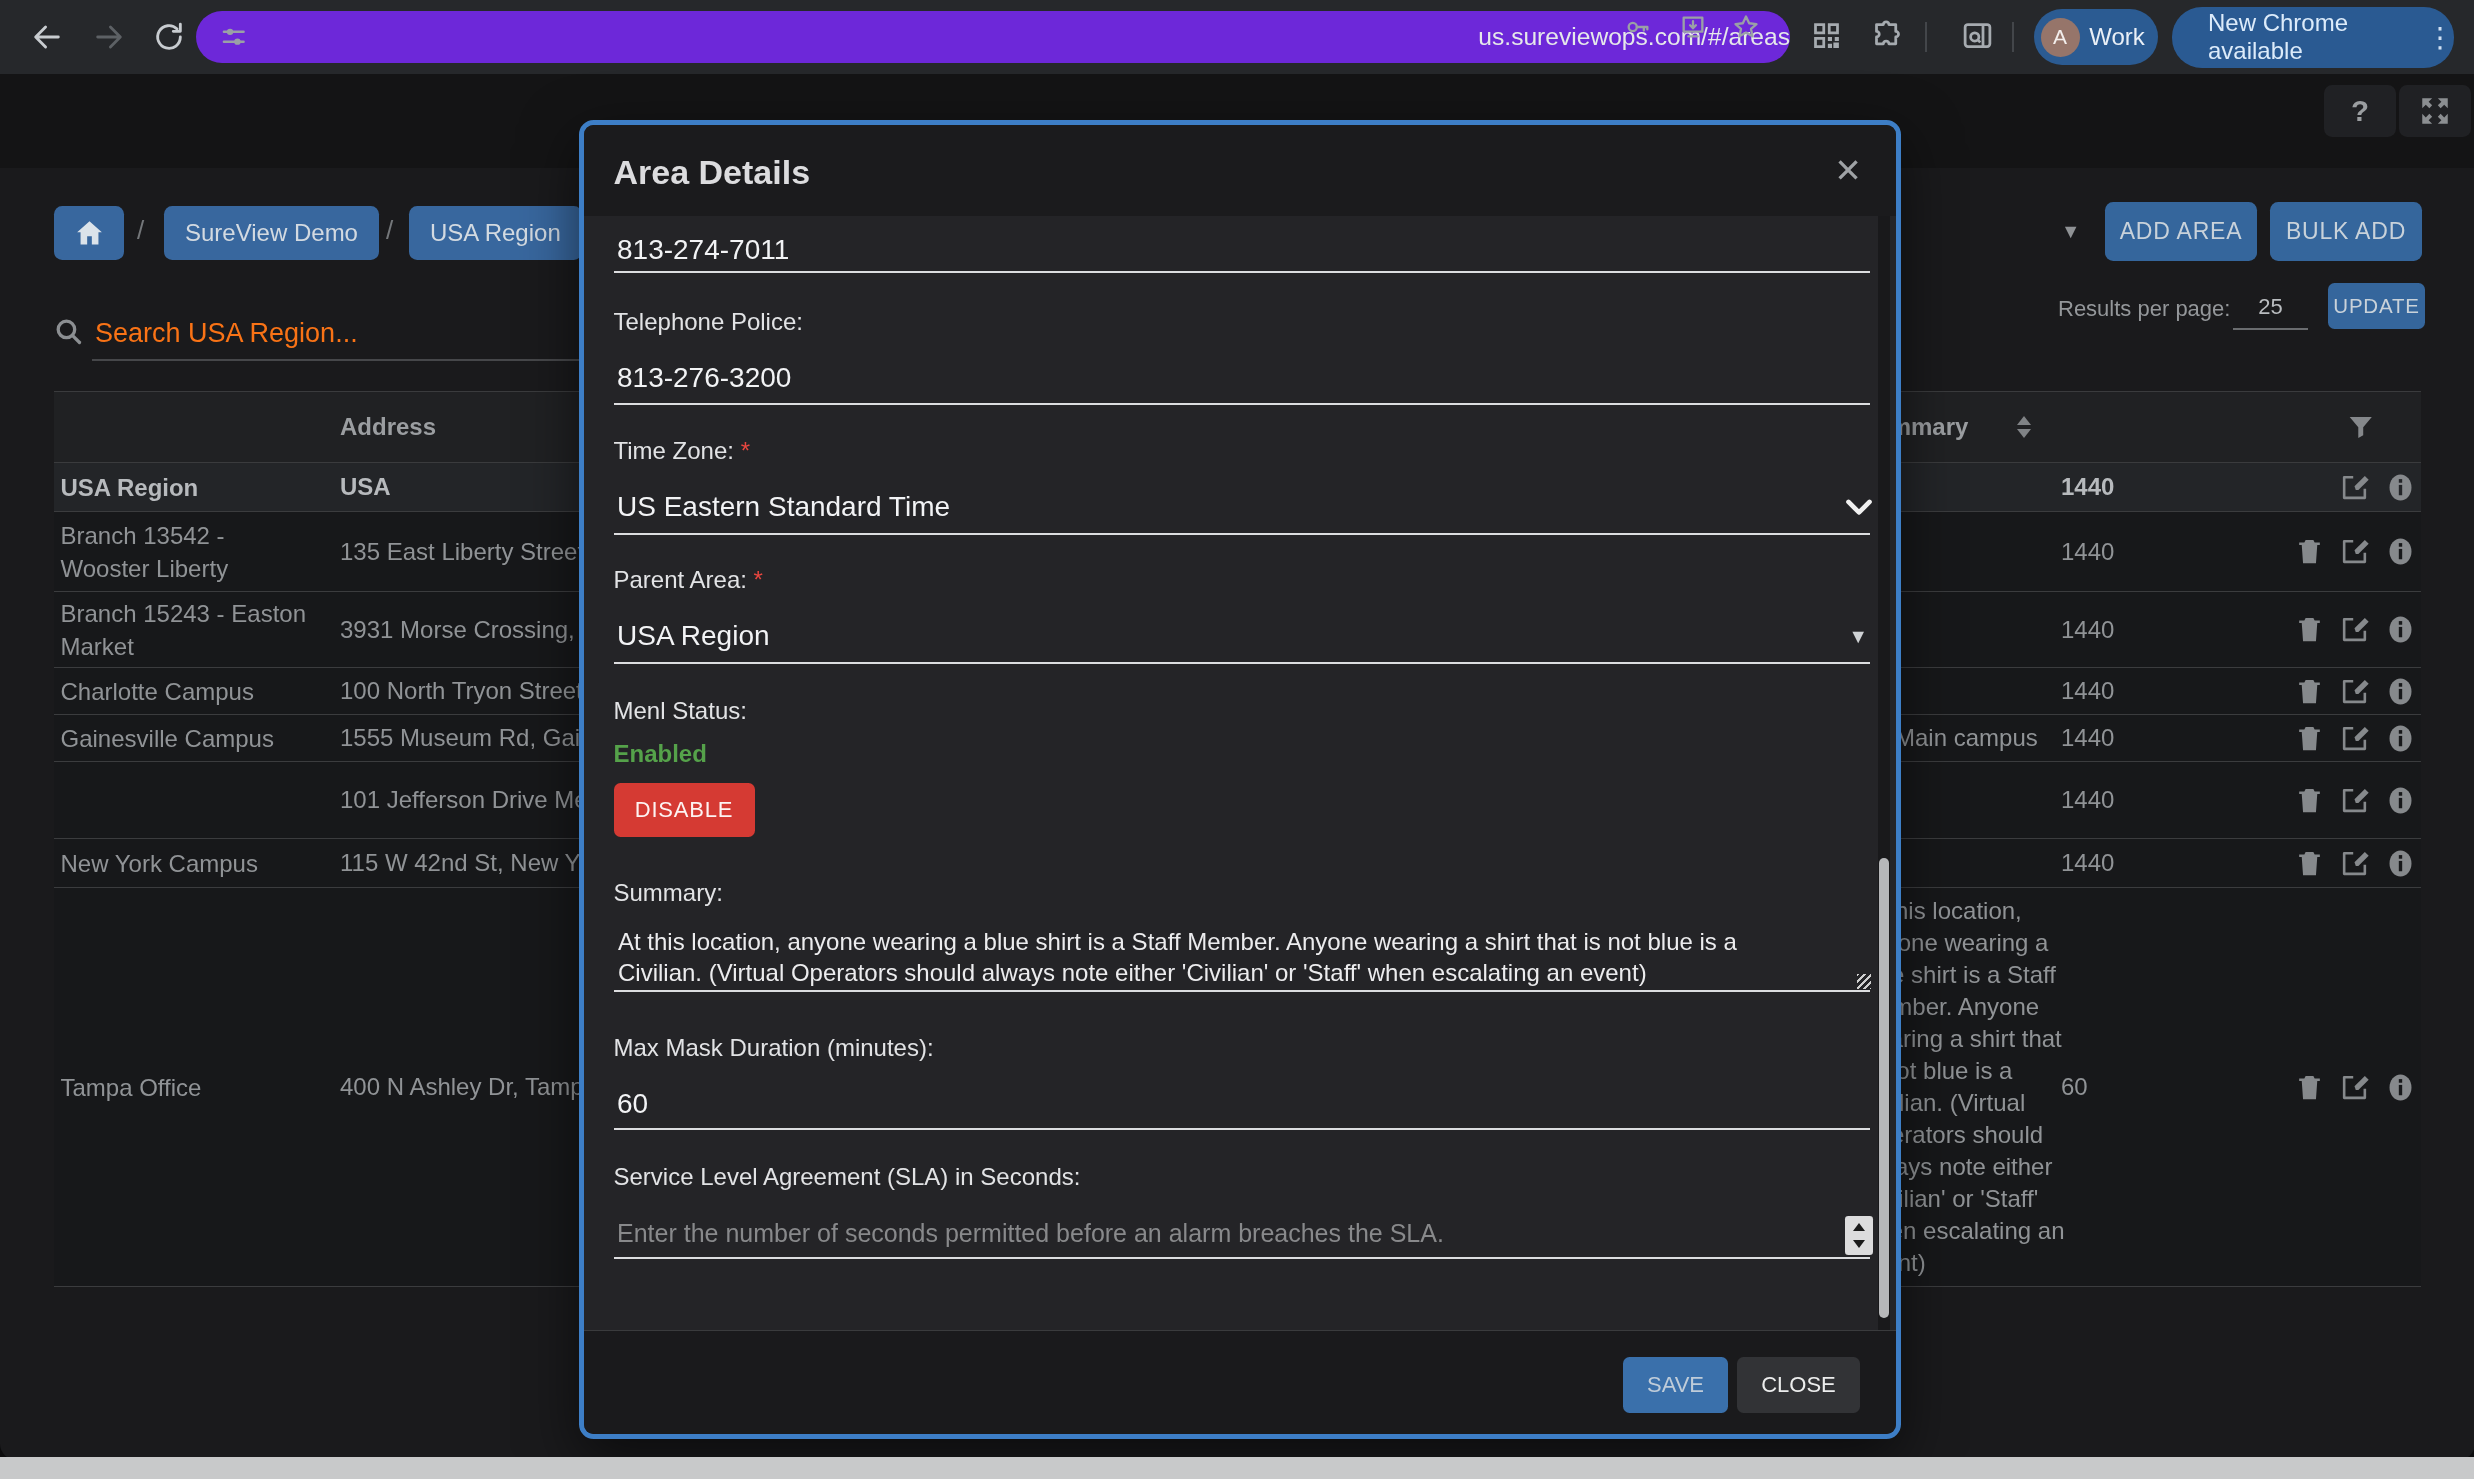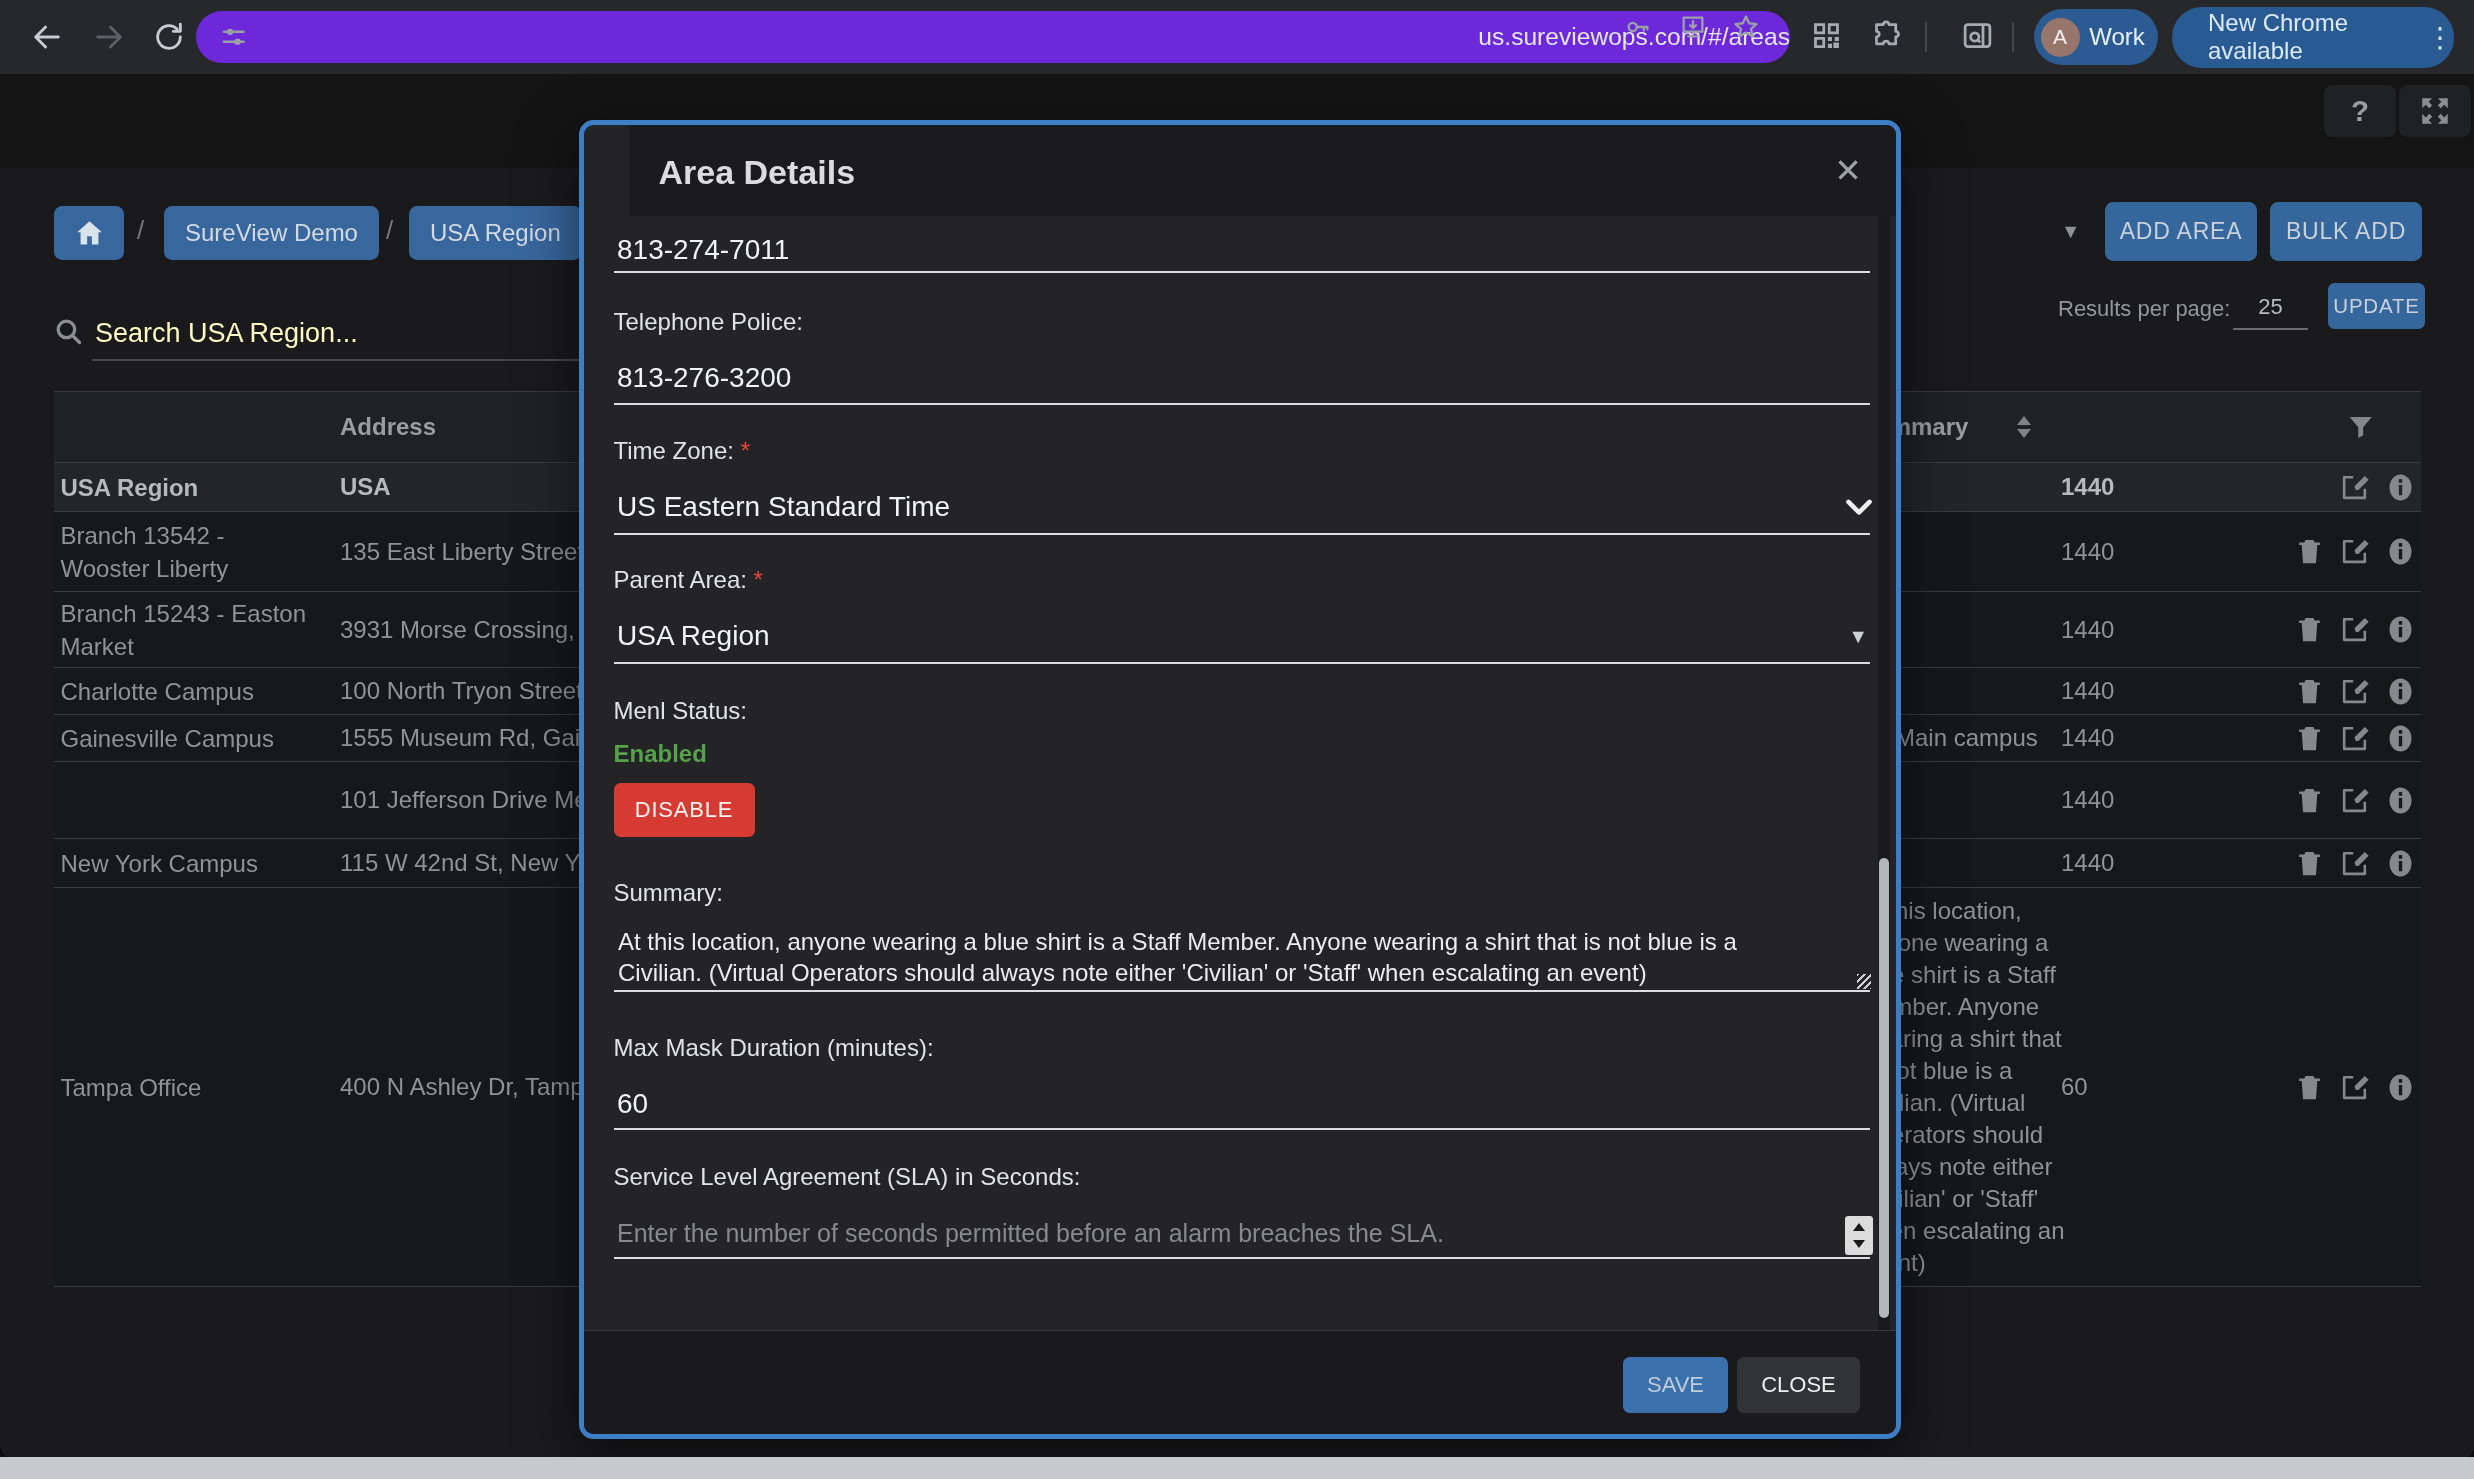--- a/index.html
+++ b/index.html
@@ -42,21 +42,21 @@
   .crumb-underline { position:absolute; left:178px; top:260px; width:1908px; height:1.6px; background:#55565a; }
   .home-btn { position:absolute; left:54px; top:38px; width:70px; height:54px; background:#38679e;
               border-radius:8.2px; color:#dbe3ea; display:flex; align-items:center; justify-content:center; }
   .crumb-sep { position:absolute; top:47px; color:#74777a; font-size:26px; }
   .crumb-chip { position:absolute; top:38px; height:54px; background:#38679e; border-radius:8.2px;
                 color:#d3dae1; font-size:24px; display:flex; align-items:center; padding:0 21px; }
   .find-placeholder { position:absolute; left:607px; top:52px; color:#55585b; font-size:26px; }
   .find-caret { position:absolute; left:2061px; top:52px; color:#8f9295; font-size:19.6px; }
 
   
-  .search-ph { position:absolute; left:95px; top:150px; color:#fef9c3; font-size:27px; }
+  .search-ph { position:absolute; left:95px; top:150px; color:#f97316; font-size:27px; }
   .search-underline { position:absolute; left:92px; top:191px; width:1031px; height:1.6px; background:#46474a; }
   .rpp-label { position:absolute; left:2058px; top:128px; color:#94979a; font-size:22px; }
   .rpp-value { position:absolute; left:2233px; top:126px; width:75px; text-align:center; color:#b9bcbf; font-size:22px; }
   .rpp-underline { position:absolute; left:2233px; top:160px; width:75px; height:1.6px; background:#6a6c6f; }
   .btn-blue { background:#35669c; border-radius:8.2px; color:#c9d2da; display:flex;
               align-items:center; justify-content:center; letter-spacing:0.8px; }
 
   
   .table { position:absolute; left:54px; top:223px; width:2367px; }
   .t-head { position:relative; height:72px; background:#202123; border-top:0.8px solid #3a3b3d;
@@ -72,21 +72,21 @@
   .c-actions { right:4.9px; display:flex; align-items:center; gap:14.7px; color:#86898c; }
   .sorts { display:inline-flex; flex-direction:column; gap:4.1px; margin-left:0; }
   .tri-up   { width:0; height:0; border-left:7.4px solid transparent; border-right:7.4px solid transparent; border-bottom:9px solid #808386; }
   .tri-down { width:0; height:0; border-left:7.4px solid transparent; border-right:7.4px solid transparent; border-top:9px solid #808386; }
   .act-ic { width:31px; height:31px; }
 
   
   .modal { position:absolute; left:579px; top:120px; width:1322px; height:1319px;
            border:5.7px solid #3d7ec6; border-radius:14.7px; background:#242427; overflow:hidden;
            box-shadow:0 19.6px 57px rgba(0,0,0,.55); }
-  .m-header { position:relative; height:91px; background:#1b1b1d;margin-left:45px; }
+  .m-header { position:relative; height:91px; background:#1b1b1d; }
   .m-title { position:absolute; left:29.5px; top:28px; font-size:34px; font-weight:bold; color:#dcdcde; }
   .m-close { position:absolute; right:34px; top:26px; font-size:33px; color:#9fa2a5; }
   .m-body { position:absolute; left:0; top:91px; right:0; bottom:104px; background:#242427; overflow:hidden; }
   .m-label { position:absolute; left:29.5px; font-size:24px; color:#e2e3e5; }
   .m-req { color:#e8463f; }
   .m-value { position:absolute; left:33px; font-size:28px; color:#f2f3f5;text-align:right; }
   .m-line { position:absolute; left:29.5px; right:26px; height:1.6px; background:#dcdddf; }
   .m-select-chevron { position:absolute; right:23px; color:#f0f0f0; }
   .m-dd-arrow { position:absolute; right:28px; font-size:19.6px; color:#cfd2d5; }
   .status-enabled { position:absolute; left:29.5px; font-size:24px; font-weight:bold; color:#55a24a; }

